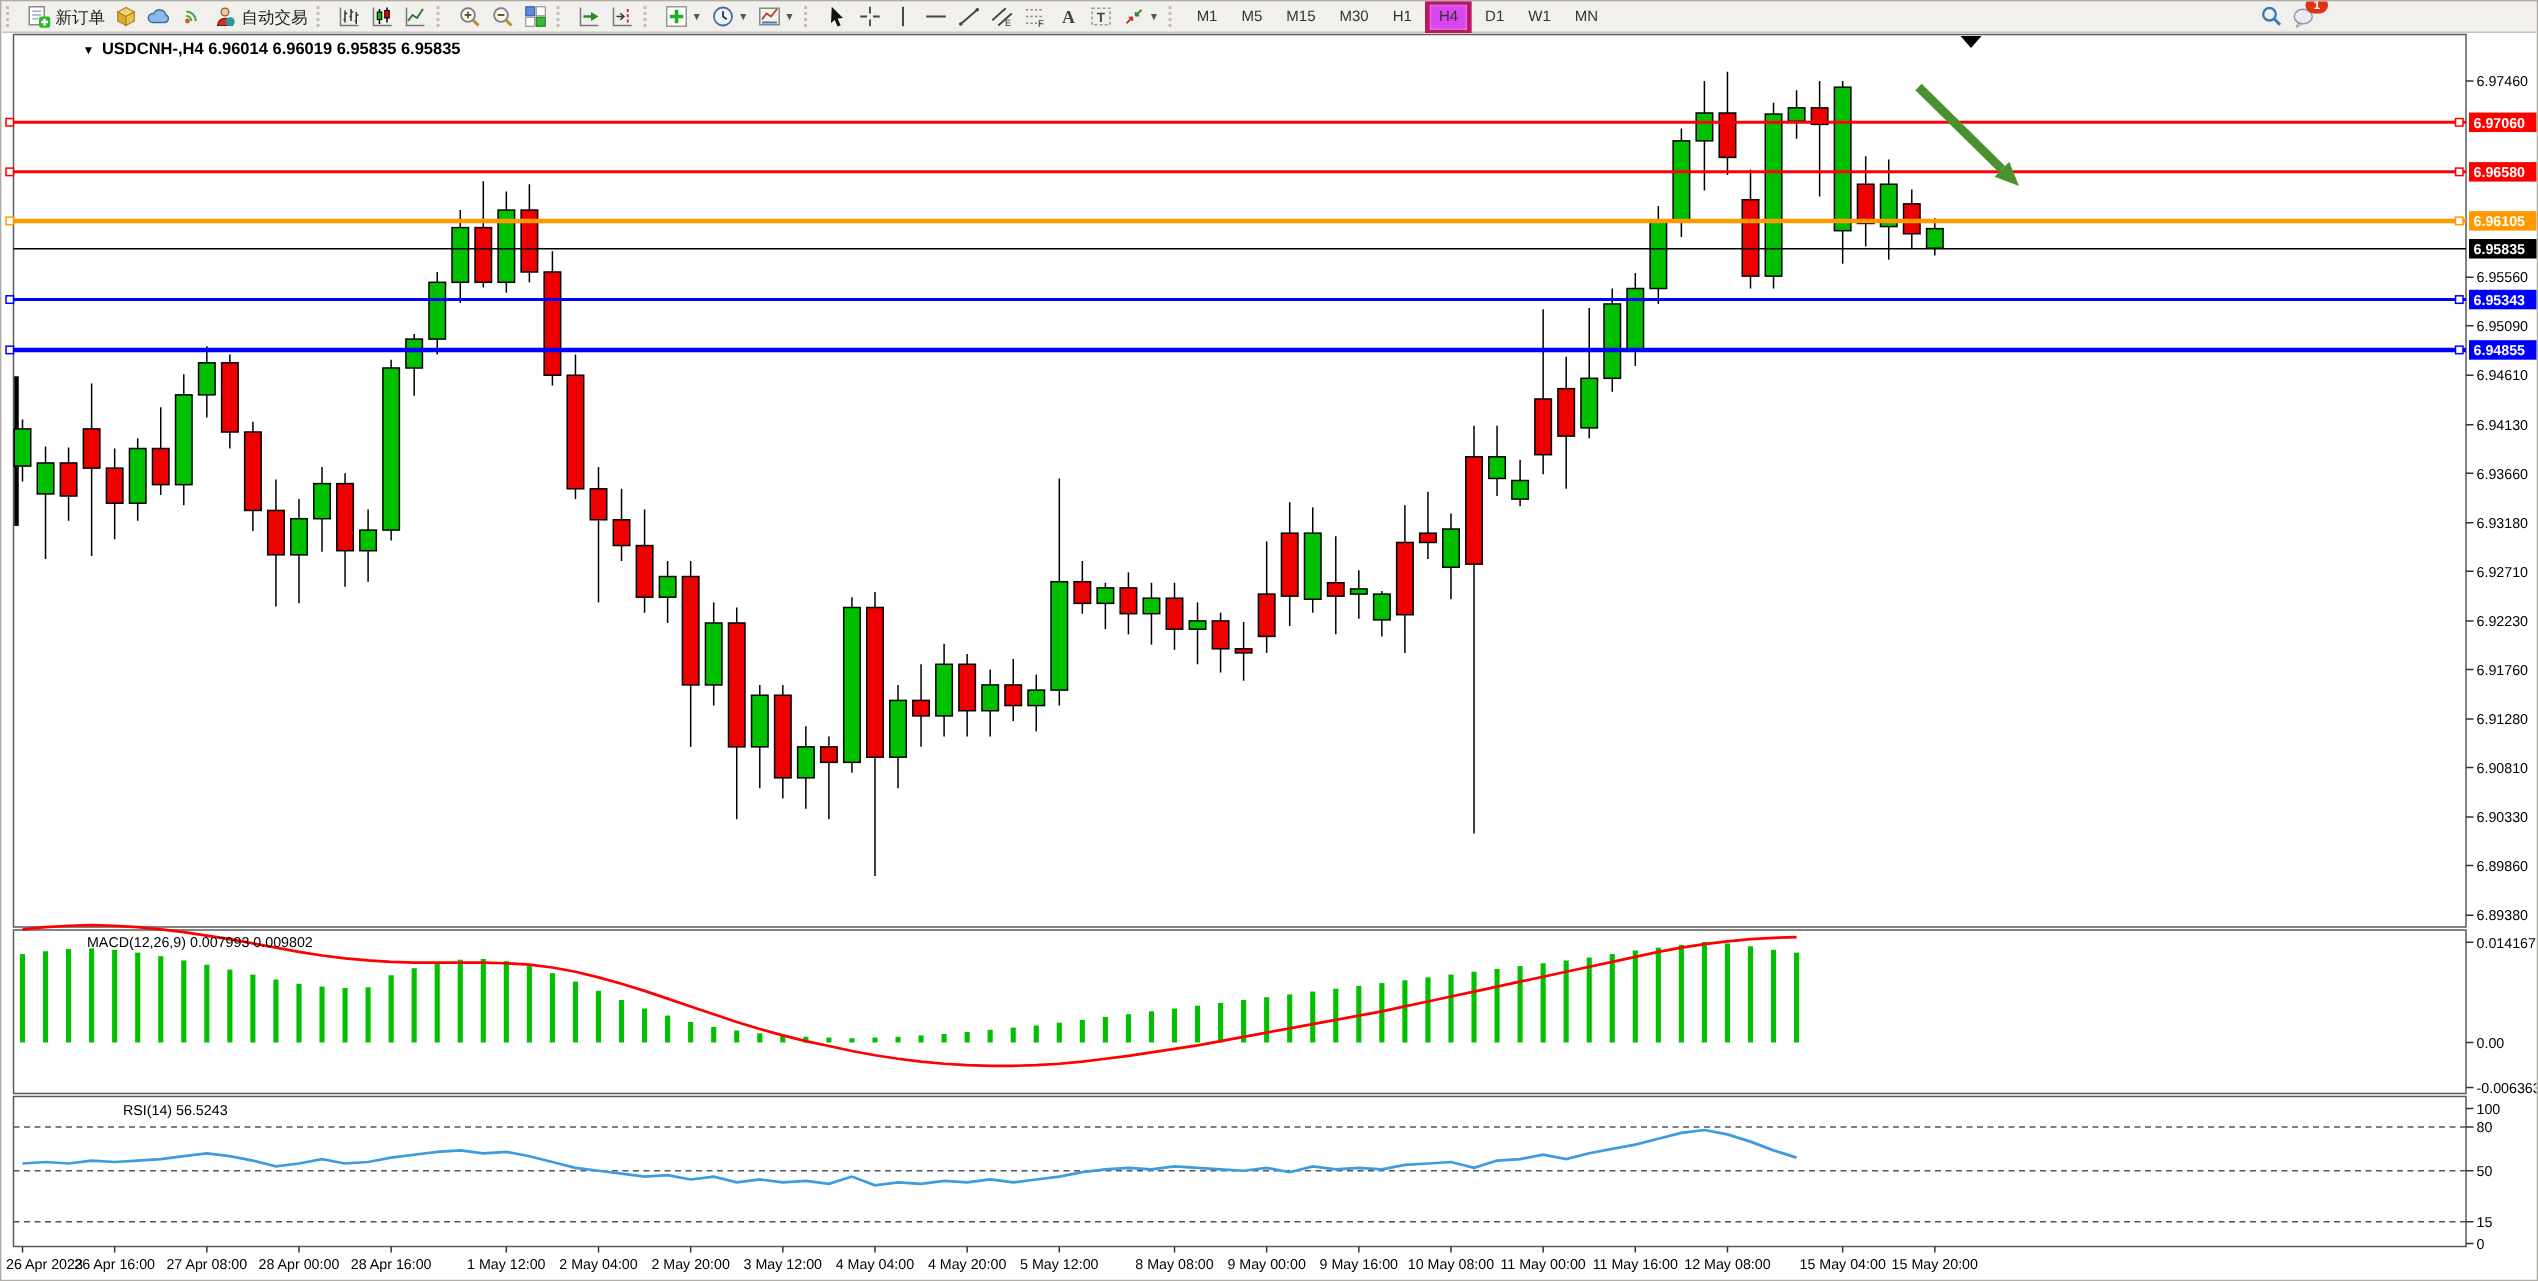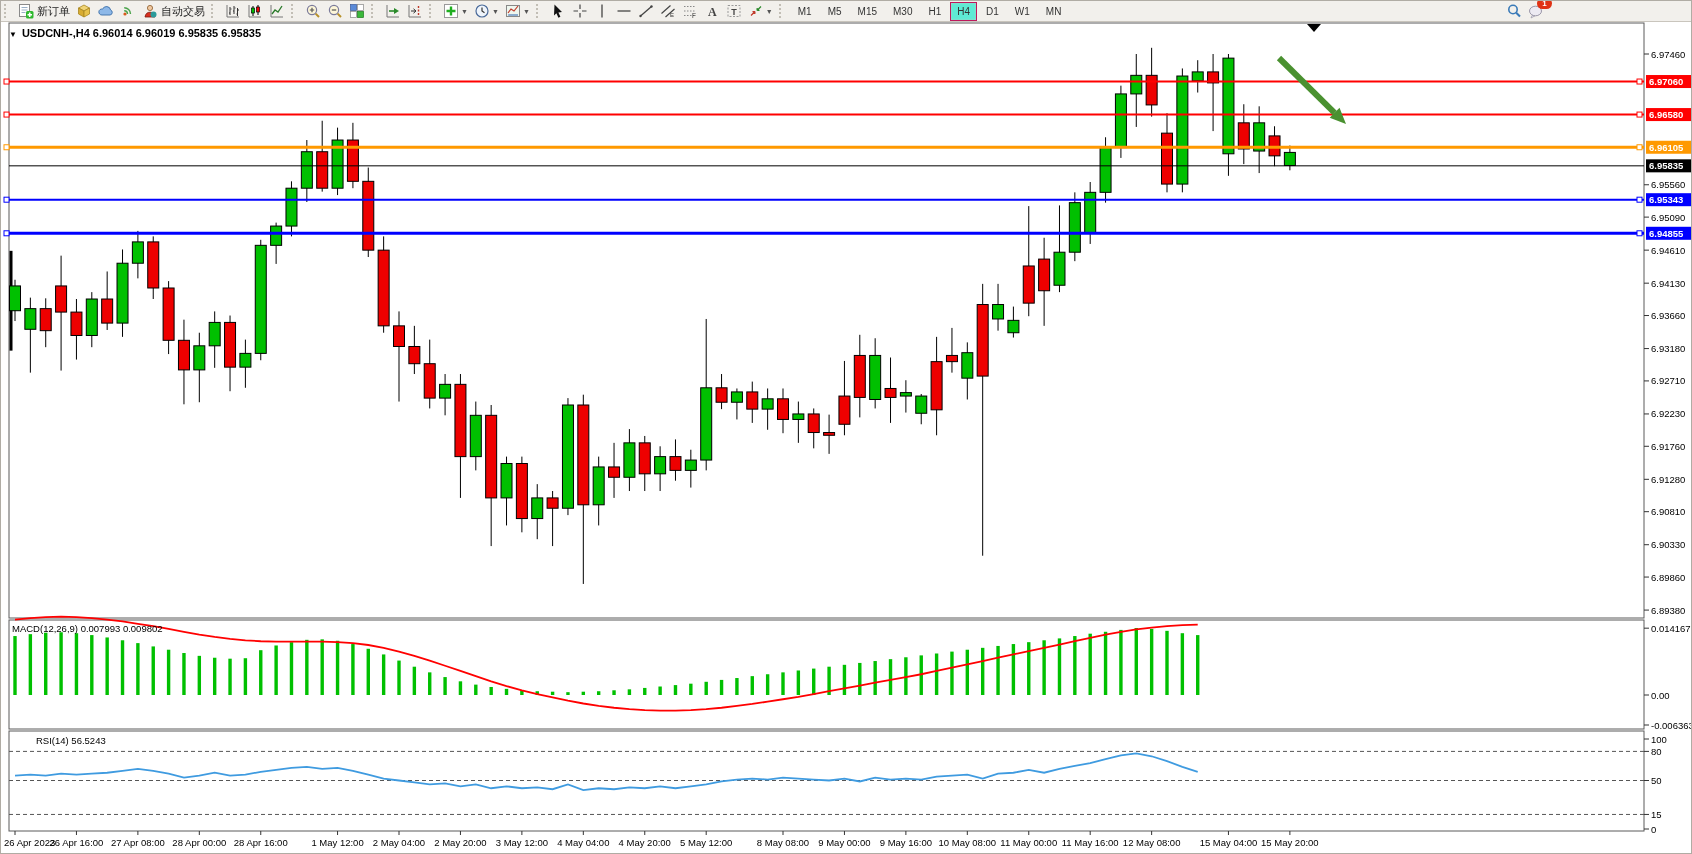--- a/index.html
+++ b/index.html
@@ -8,29 +8,29 @@
   #toolbar{position:absolute;left:0;top:0;width:1692px;height:21px;background:#f2f0ec;
            border-bottom:1px solid #c9c5bd;display:flex;align-items:center;box-sizing:border-box;}
   .tb-grip{width:5px;height:14px;border-left:2px dotted #c2beb5;margin:0 4px 0 3px;}
   .tb-btn{height:19px;display:flex;align-items:center;padding:0 3px;cursor:default;color:#222;
           font-size:11px;white-space:nowrap;}
   .tb-btn .lbl{margin-left:3px;}
   .tb-btn svg{display:block;}
   .caret{font-size:7px;color:#555;margin-left:2px;}
   .tf-btn{height:17px;display:flex;align-items:center;padding:0 6px;font-size:10px;color:#333;
           border:1px solid transparent;margin:0 1px;}
-  .tf-btn.active{background:#5eead4;border:1px solid #be185d;box-shadow:inset 0 0 2px #cfcbc3;}
+  .tf-btn.active{background:#d946ef;border:3px solid #be185d;box-shadow:inset 0 0 2px #cfcbc3;}
   #tb-right{margin-left:auto;display:flex;align-items:center;margin-right:146px;}
   .badge{position:absolute;top:-4px;right:-5px;background:#e03214;color:#fff;border-radius:8px;
          min-width:11px;height:11px;font-size:8px;font-weight:bold;display:flex;align-items:center;
          justify-content:center;padding:0 2px;}
   
   #chartwrap{position:absolute;left:0;top:21px;width:1692px;height:833px;background:#fff;}
   #chart-svg{position:absolute;left:0;top:0;}
-  .overlay-label{position:absolute;color:#000;pointer-events:none;}
+  .overlay-label{position:absolute;color:#000;pointer-events:none;padding-left:46px;}
   #quote-header{left:8px;top:5px;font-size:11px;font-weight:bold;}
   #quote-header .tri{font-size:8px;margin-right:5px;}
   #macd-label{left:11px;top:601px;font-size:9.5px;text-align:right;}
   #rsi-label{left:11px;top:713px;font-size:9.5px;margin-left:24px;}
 </style>
 </head>
 <body>
 
 <div id="screen">
   <div id="toolbar">

